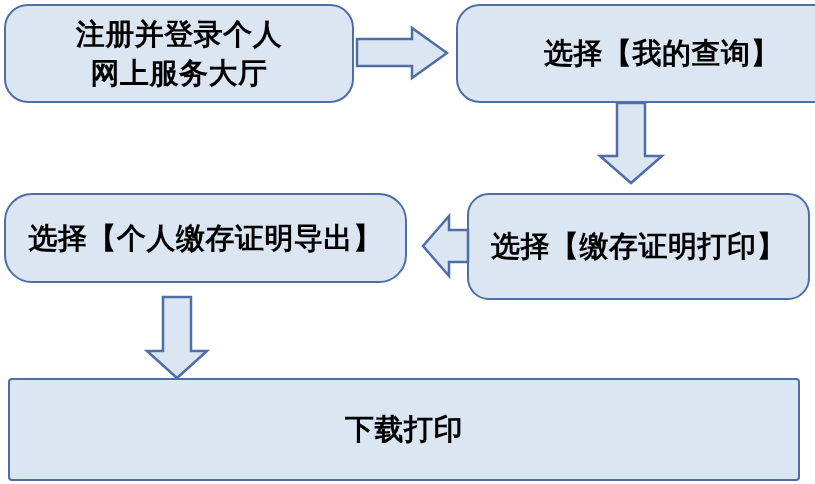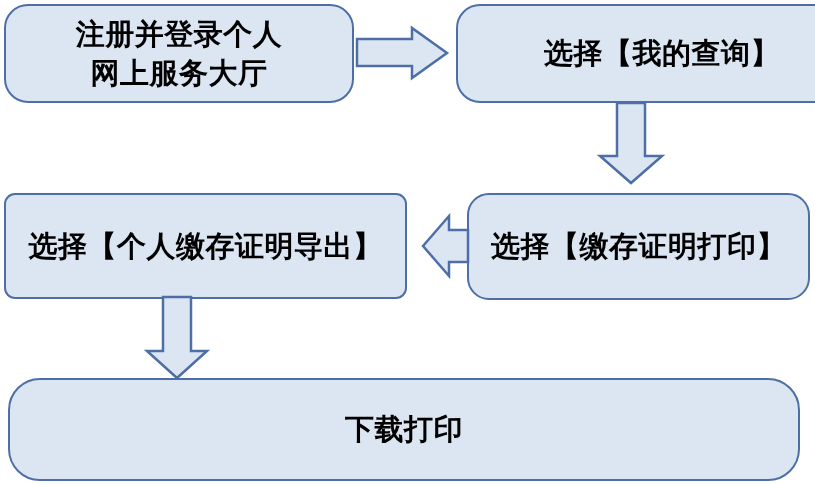--- a/index.html
+++ b/index.html
@@ -30,22 +30,22 @@
     color: var(--text-color, #000000);
     font-size: 29px;
     line-height: 39px;
     text-align: center;
     white-space: pre-line;
     letter-spacing: 0.5px;
   }
   .node-1 { left: 4px;   top: 4px;   width: 350px; height: 99px; }
   .node-2 { left: 456px; top: 4px;   width: 412px; height: 99px; }
   .node-3 { left: 467px; top: 193px; width: 343px; height: 107px; border-radius: 22px; }
-  .node-4 { left: 4px;   top: 193px; width: 403px; height: 106px; border-radius: 11px; }
-  .node-5 { left: 8px;   top: 378px; width: 792px; height: 103px; border-radius: 32px; }
+  .node-4 { left: 4px;   top: 193px; width: 403px; height: 90px; border-radius: 28px; }
+  .node-5 { left: 8px;   top: 378px; width: 792px; height: 103px; border-radius: 4px; }
   .arrow-svg { position: absolute; overflow: visible; }
   .arrow-svg polygon {
     fill: var(--arrow-fill, #dce6f3);
     stroke: var(--arrow-border, #4d6fa6);
     stroke-width: 2.5;
     stroke-linejoin: miter;
   }
   .arrow-1 { left: 356px; top: 26px;  }
   .arrow-2 { left: 597px; top: 102px; }
   .arrow-3 { left: 421px; top: 213px; }

